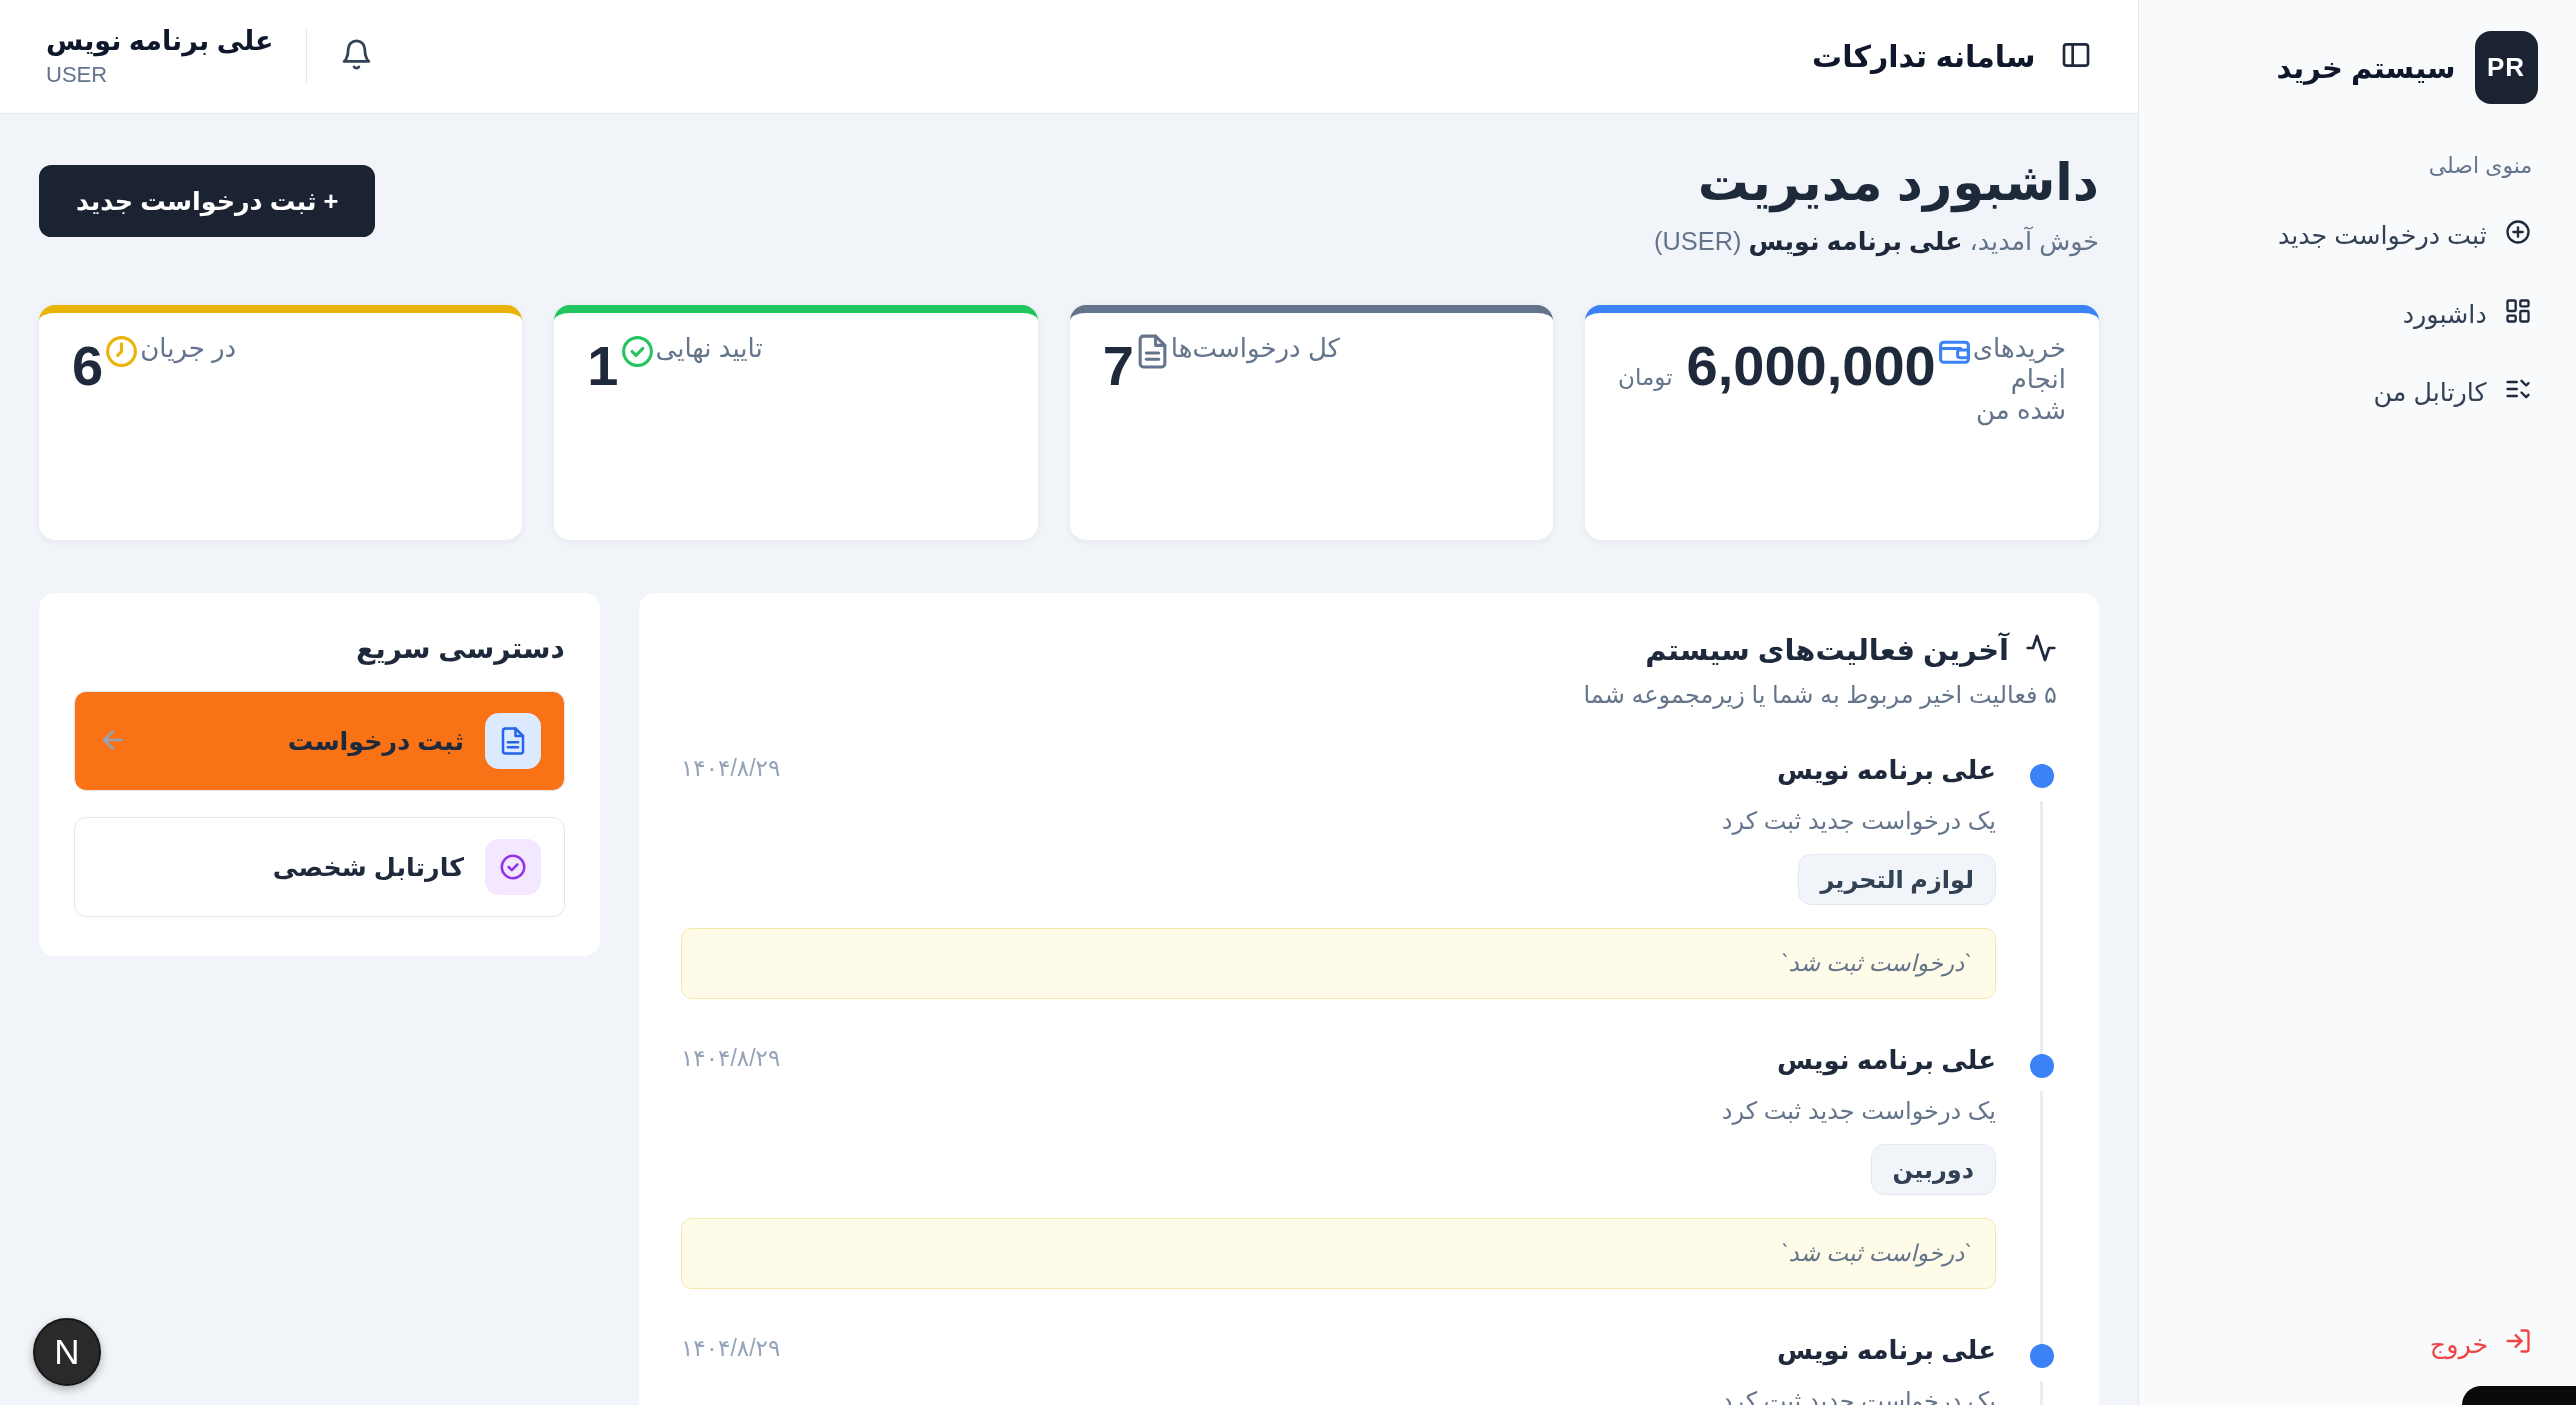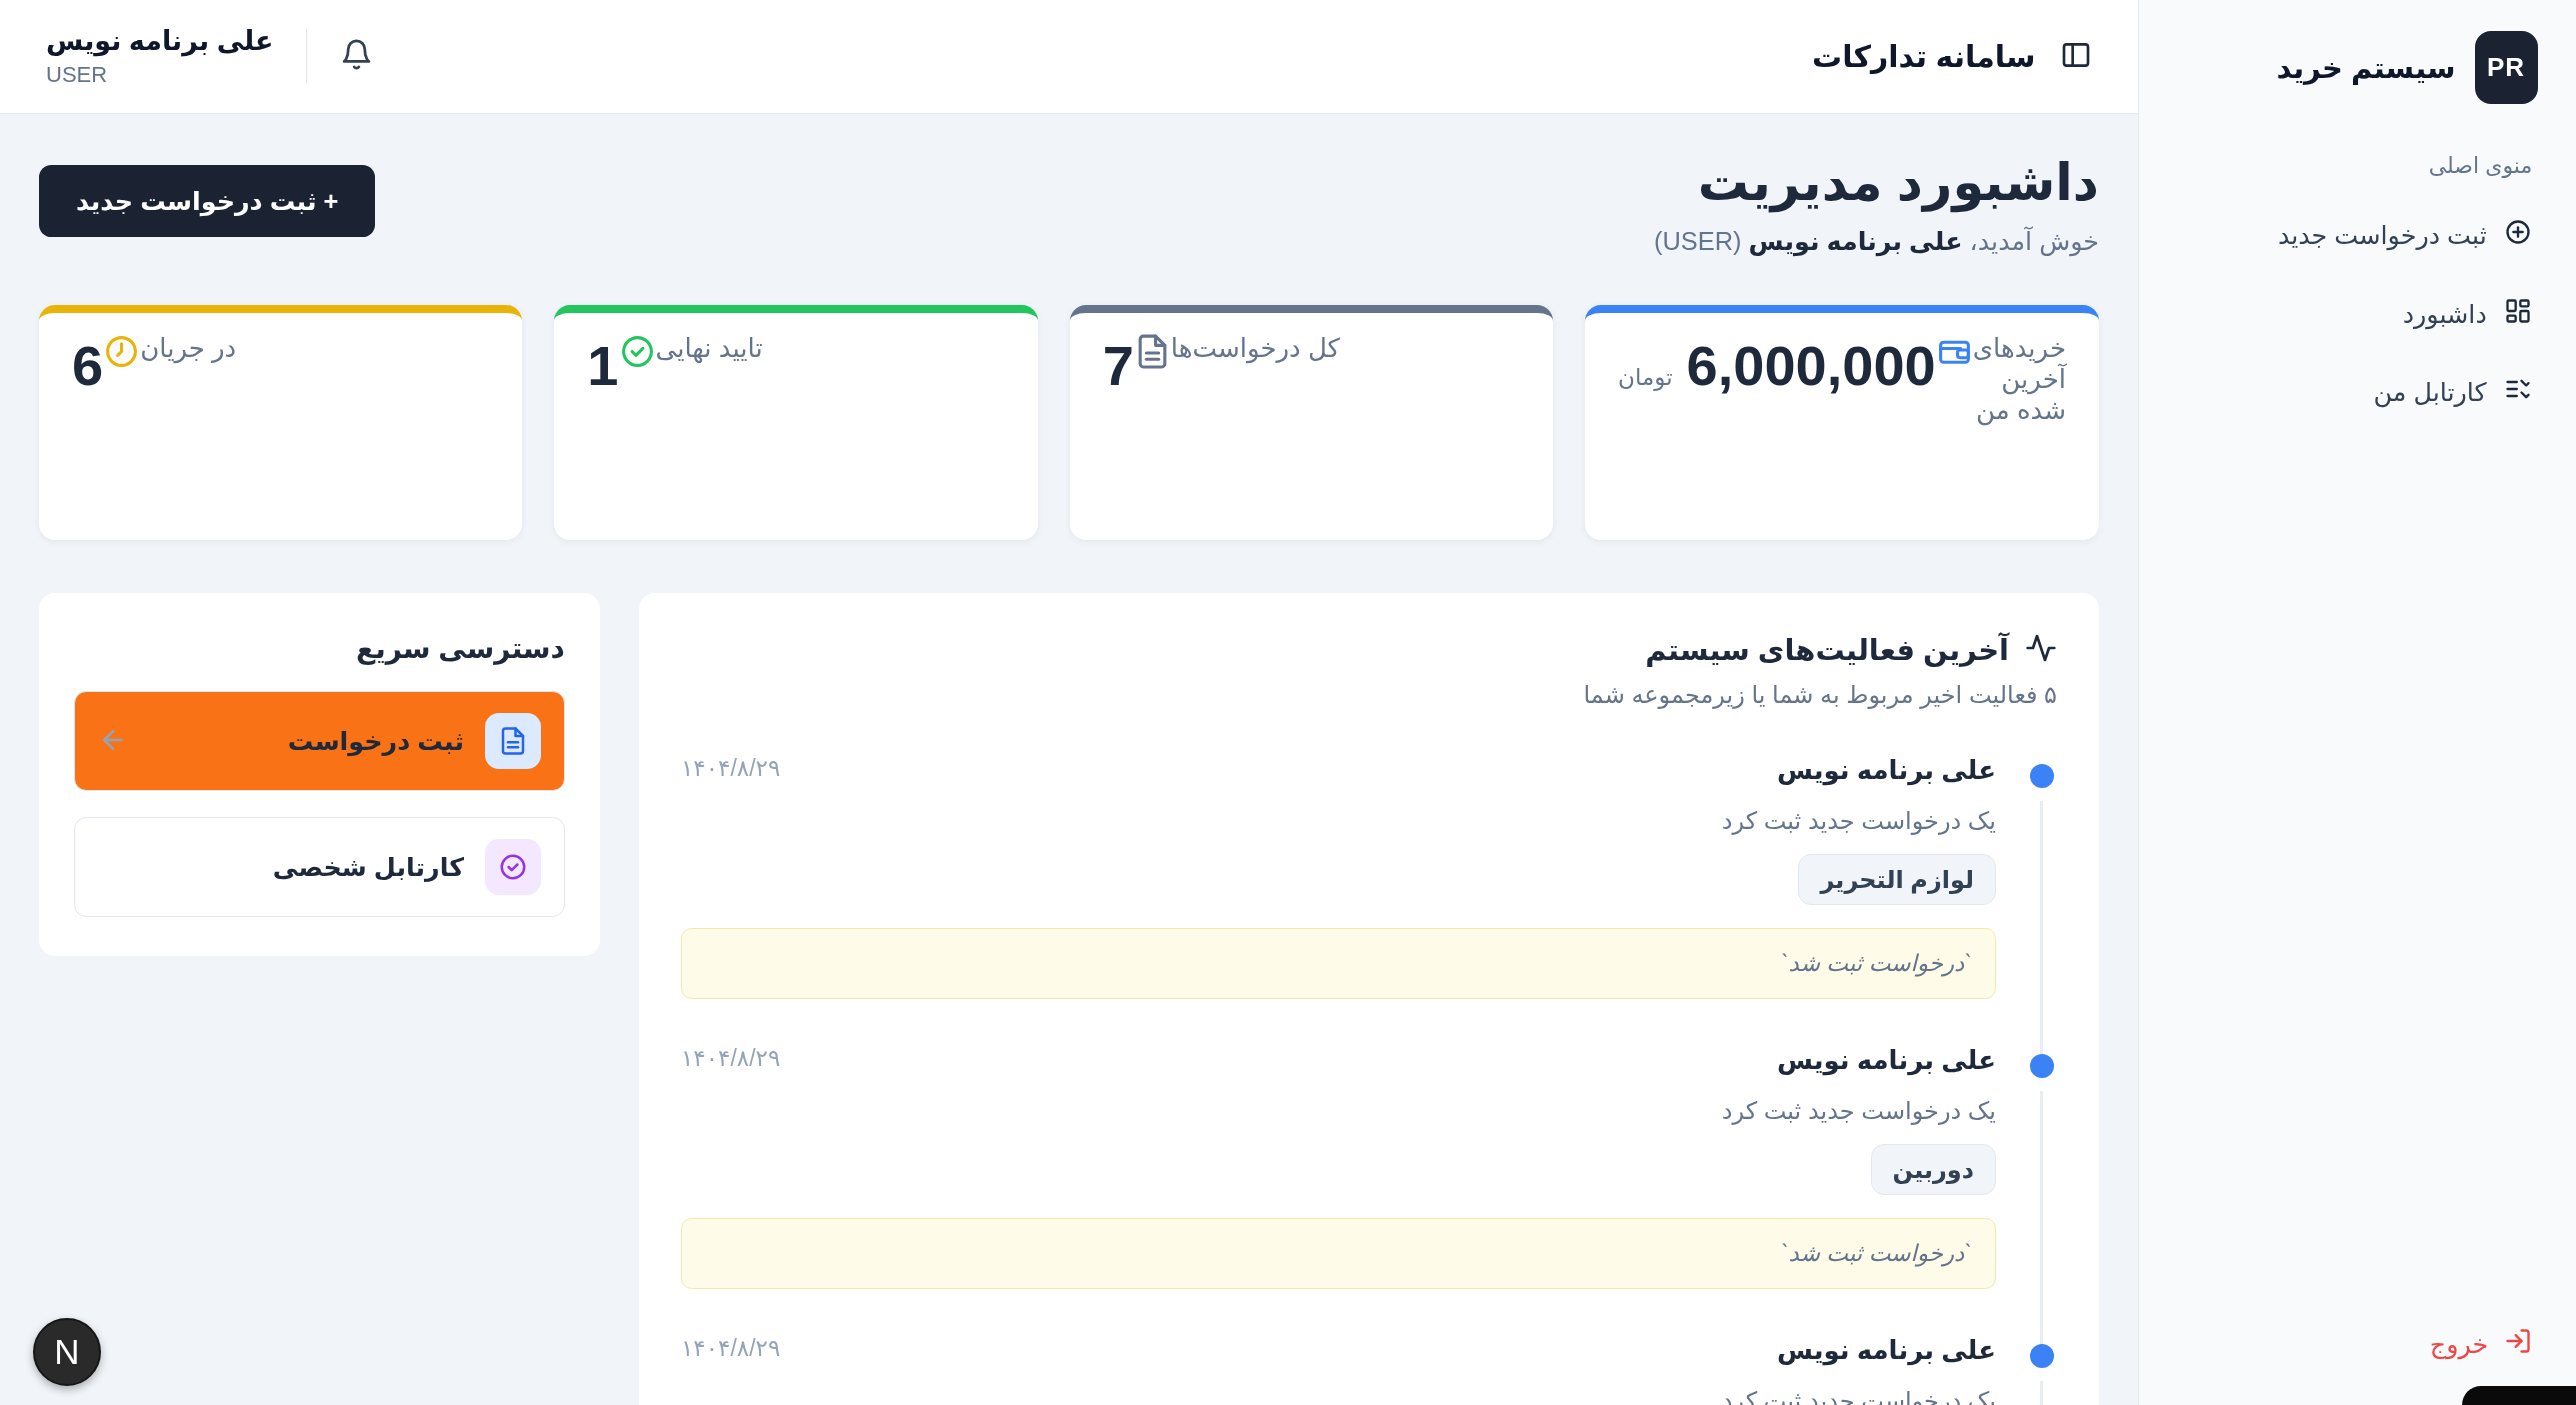--- a/index.html
+++ b/index.html
@@ -208,21 +208,21 @@
             <b>علی برنامه نویس</b>
             <span>(USER)</span>
           </div>
         </div>
         <button class="new-req-btn">+ ثبت درخواست جدید</button>
       </div>
 
       <div class="stats">
         <div class="stat-card blue">
           <div class="stat-top">
-            <span class="stat-title">خریدهای آخرین شده من</span>
+            <span class="stat-title">خریدهای انجام شده من</span>
             <span class="stat-icon blue">
               <svg viewBox="0 0 24 24">
                   <rect x="3" y="6" width="18" height="13" rx="2"></rect>
                   <path d="M3 10h13"></path>
                   <rect x="14" y="11" width="7" height="5" rx="1.5"></rect>
                 </svg>
             </span>
           </div>
           <div class="stat-value-row">
             <span class="stat-value">6,000,000</span>

